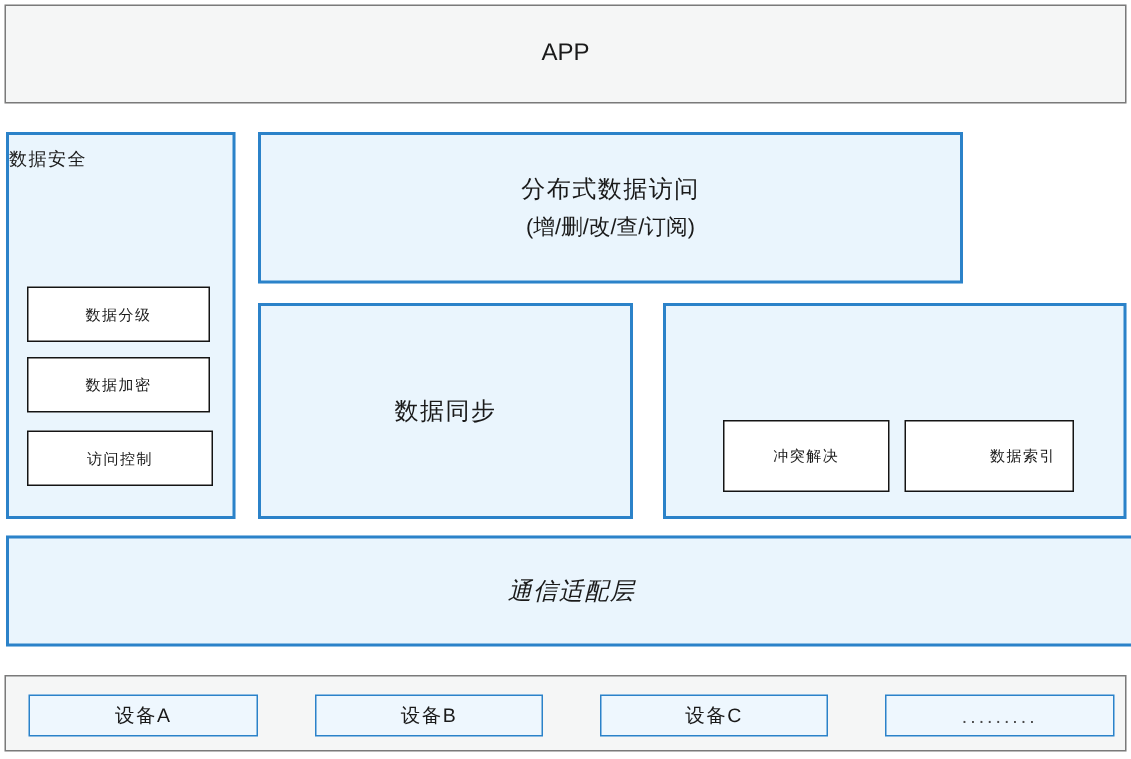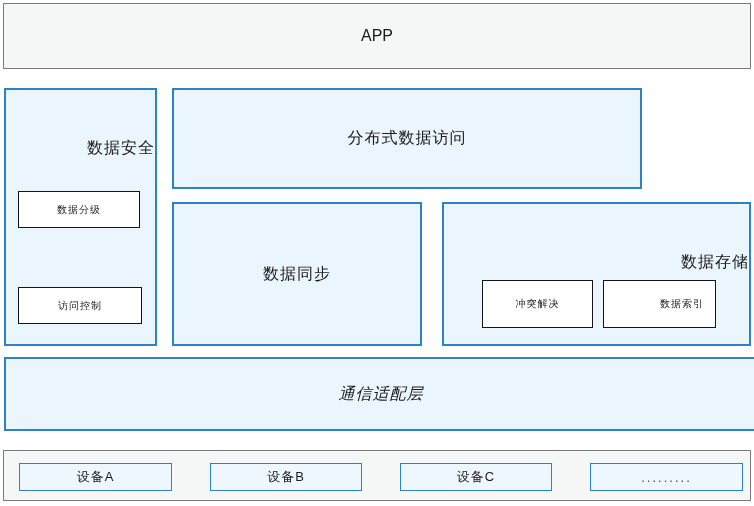--- a/index.html
+++ b/index.html
@@ -17,21 +17,21 @@
     border:2px solid var(--blue_border,#2b82c9);
   }
   .gray{
     background:var(--gray_fill,#f5f6f6);
     border:1.5px solid var(--gray_border,#7a7a7a);
   }
   .centered{display:flex;align-items:center;justify-content:center;}
   .title{font-size:16px;letter-spacing:1px;}
   .panel-title{
     position:absolute;left:0;right:0;top:8px;
-    text-align:right;font-size:16px;letter-spacing:1px;margin-top:40px;
+    text-align:left;font-size:12px;letter-spacing:1px;
   }
   .white-inner{
     position:absolute;box-sizing:border-box;
     background:#ffffff;
     border:1.5px solid var(--inner_border,#141414);
     display:flex;align-items:center;justify-content:center;
     font-size:10px;letter-spacing:1px;
   }
   .stack{display:flex;flex-direction:column;align-items:center;justify-content:center;gap:5px;}
   .subtitle{font-size:14.5px;}
@@ -69,35 +69,38 @@
 
   <div class="box gray centered" id="app-box">
     <span>APP</span>
   </div>
 
   <div class="box blue" id="security-box">
     <div class="panel-title">数据安全</div>
     <div class="white-inner" id="sec-item-1">
       <span>数据分级</span>
     </div>
+    <div class="white-inner" id="sec-item-2">
+      <span>数据加密</span>
+    </div>
     <div class="white-inner" id="sec-item-3">
       <span>访问控制</span>
     </div>
   </div>
 
   <div class="box blue stack" id="access-box">
     <div class="title">分布式数据访问</div>
+    <div class="subtitle">(增/删/改/查/订阅)</div>
   </div>
 
   <div class="box blue centered" id="sync-box">
     <span class="title">数据同步</span>
   </div>
 
   <div class="box blue" id="storage-box">
-    <div class="panel-title">数据存储</div>
     <div class="white-inner" id="storage-item-1">
       <span>冲突解决</span>
     </div>
     <div class="white-inner" id="storage-item-2">
       <span>数据索引</span>
     </div>
   </div>
 
   <div class="box blue centered" id="comm-box">
     <span class="title">通信适配层</span>

